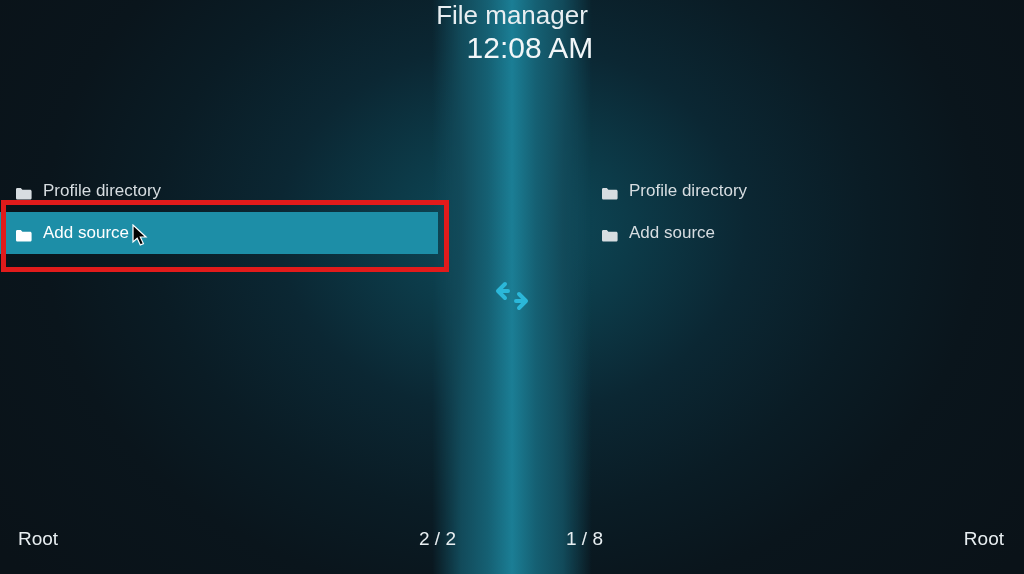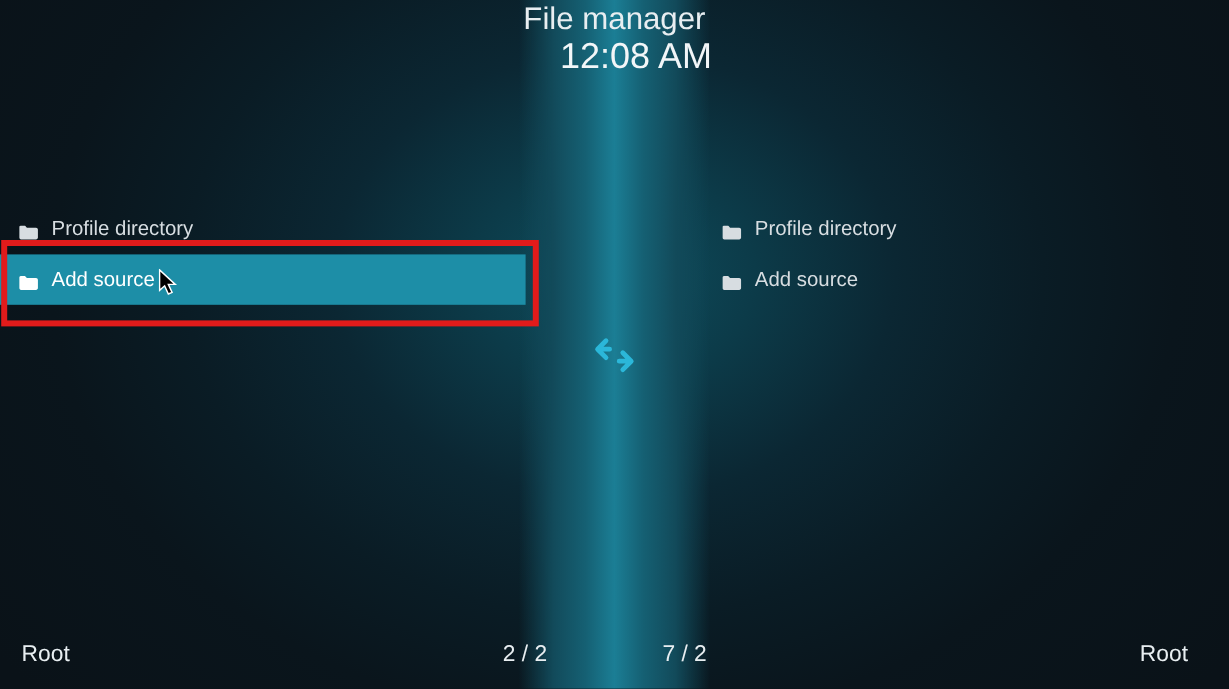--- a/index.html
+++ b/index.html
@@ -70,24 +70,24 @@
   }
 
   .transfer-icon {
     position: absolute;
     left: 494px; top: 278px;
     width: 36px; height: 36px;
     color: #2bb7d9;
   }
 
   .footer {
-    position: absolute; left: 0; right: 16px; bottom: 0;
+    position: absolute; left: 0; right: 2px; bottom: 0;
     height: 46px;
     padding: 0 18px 10px 18px;
-    display: flex; align-items: center;
+    display: flex; align-items: flex-start;
   }
   .foot-left, .foot-right {
     width: 438px;
     display: flex; justify-content: space-between;
     font-size: 19px; font-weight: 400; color: #e8eef1;
   }
   .foot-left  { }
   .foot-gap   { flex: 1 1 auto; }
   .foot-right { }
 
@@ -161,21 +161,21 @@
   </svg>
 </div>
 
 <div class="footer">
   <div class="foot-left">
     <span>Root</span>
     <span>2 / 2</span>
   </div>
   <div class="foot-gap"></div>
   <div class="foot-right">
-    <span>7 / 2</span>
+    <span>1 / 8</span>
     <span>Root</span>
   </div>
 </div>
 
 <div class="cursor">
   <svg viewBox="0 0 18 24">
     <path d="M1 1 L1 18 L5.2 14.2 L8.3 21 L11.4 19.6 L8.3 13 L14 13 Z" fill="#000" stroke="#fff" stroke-width="1.2"></path>
   </svg>
 </div>
 

